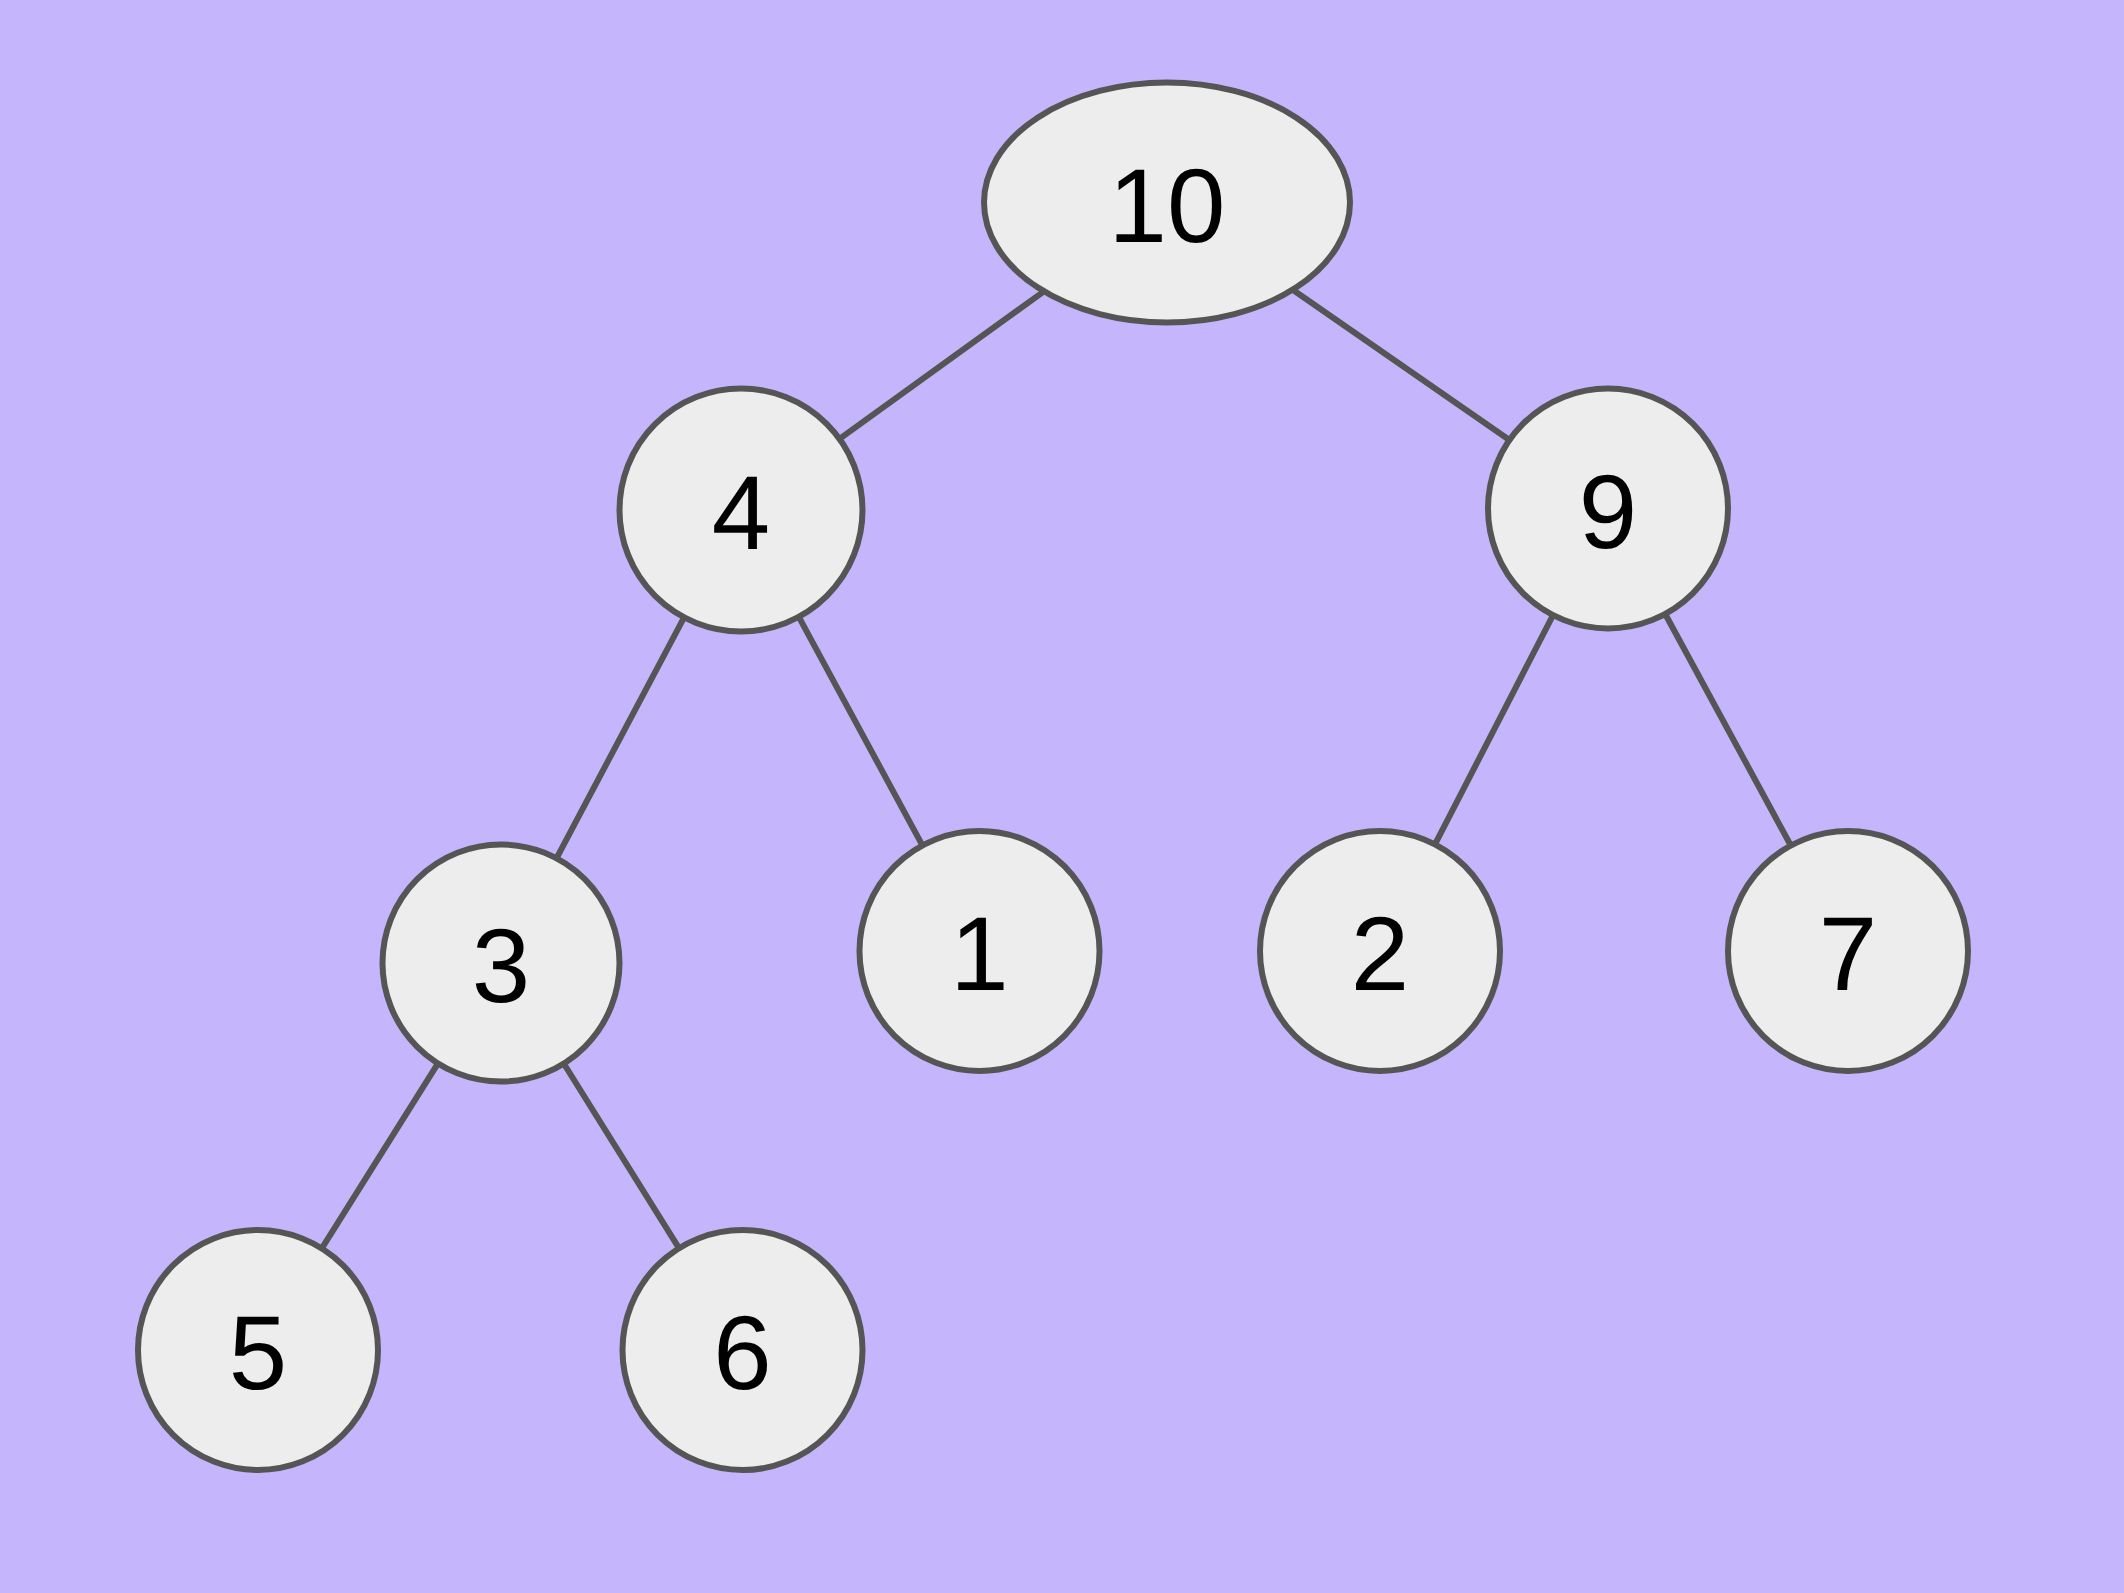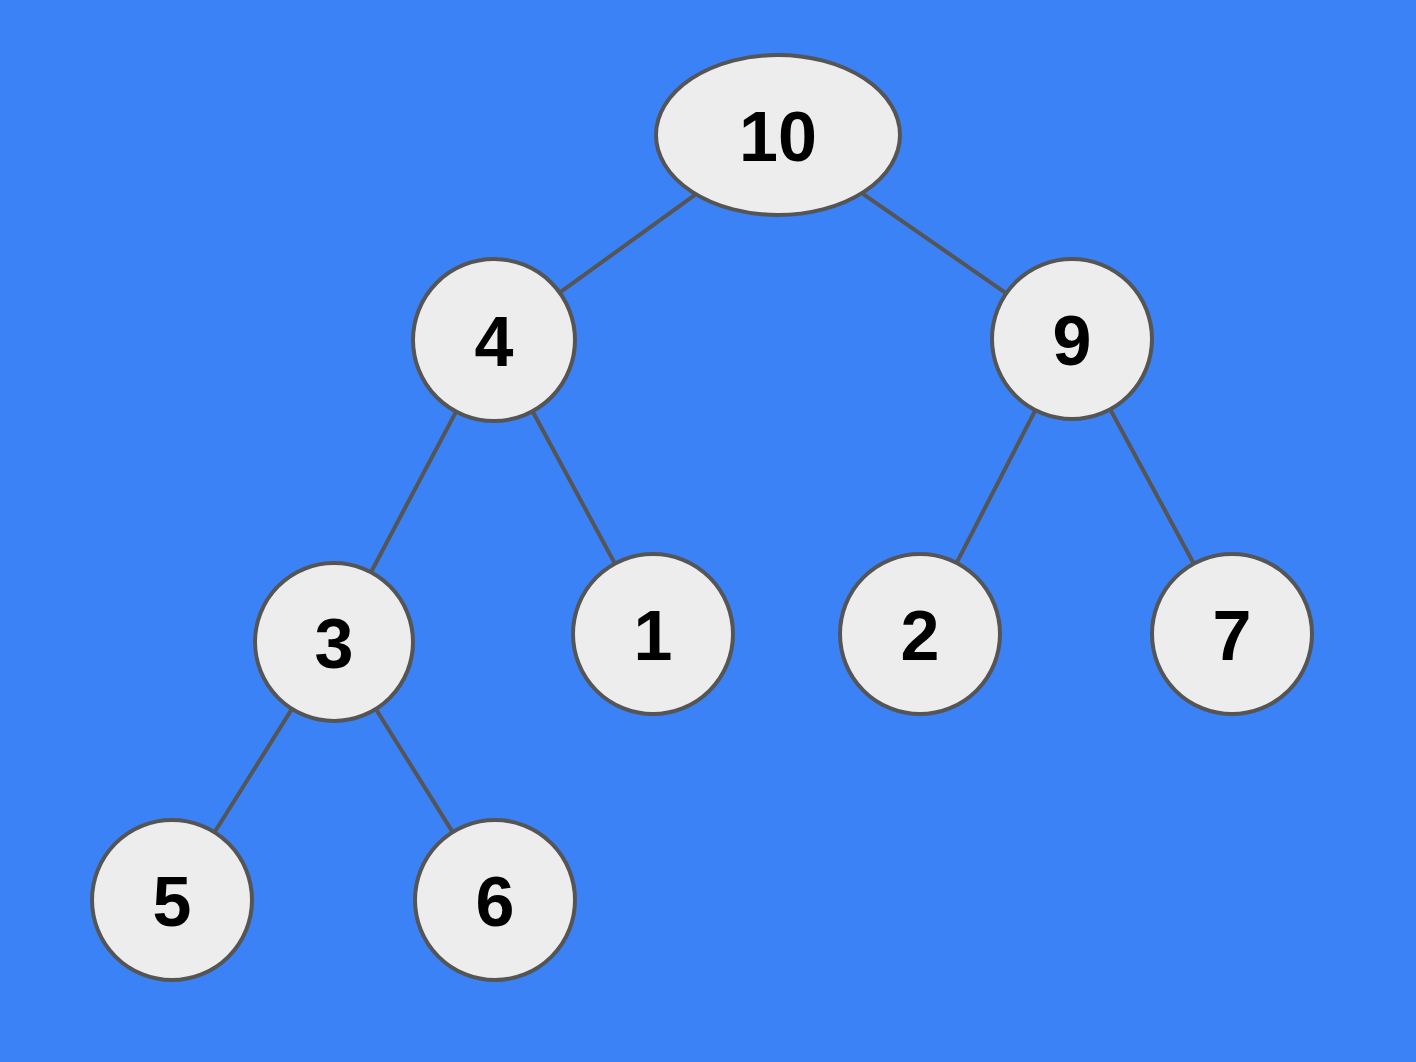--- a/index.html
+++ b/index.html
@@ -8,23 +8,22 @@
     padding: 0;
     background: #ffffff;
   }
   body {
     font-family: "Liberation Sans", sans-serif;
   }
   #canvas-wrap {
     position: relative;
     width: 1416px;
     height: 1062px;
-    background: #3b82f6;
+    background: #c4b5fd;
     overflow: hidden;
-    font-weight: bold;
   }
   #tree-svg {
     display: block;
     width: 1416px;
     height: 1062px;
   }
   .edge-line {
     stroke: #555555;
     stroke-width: 4;
     stroke-linecap: round;

